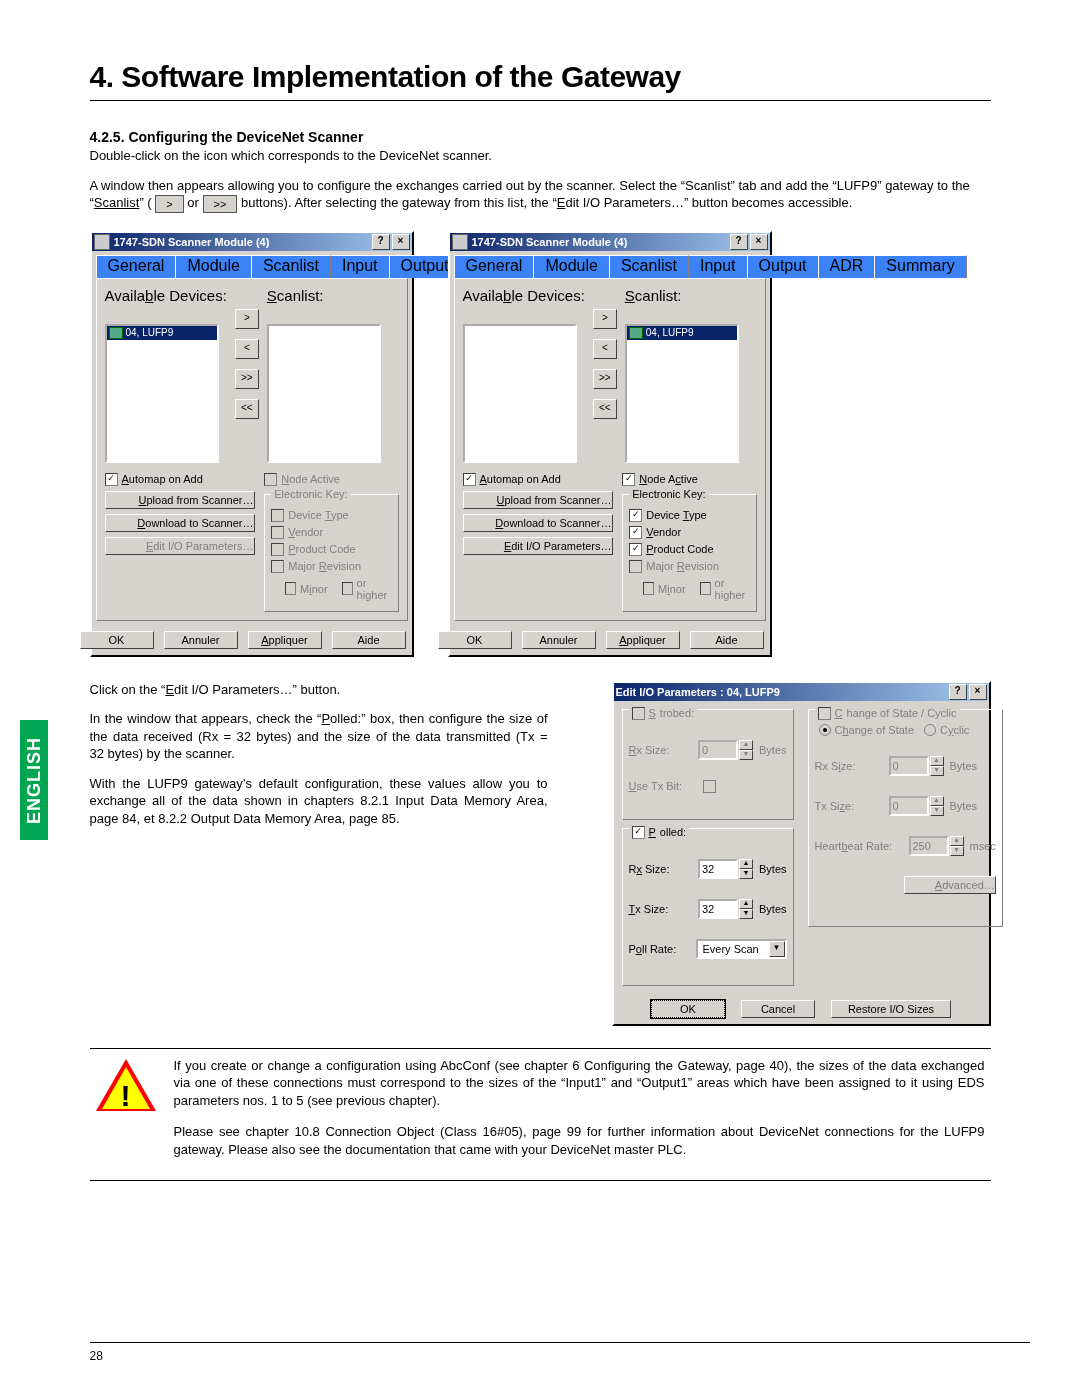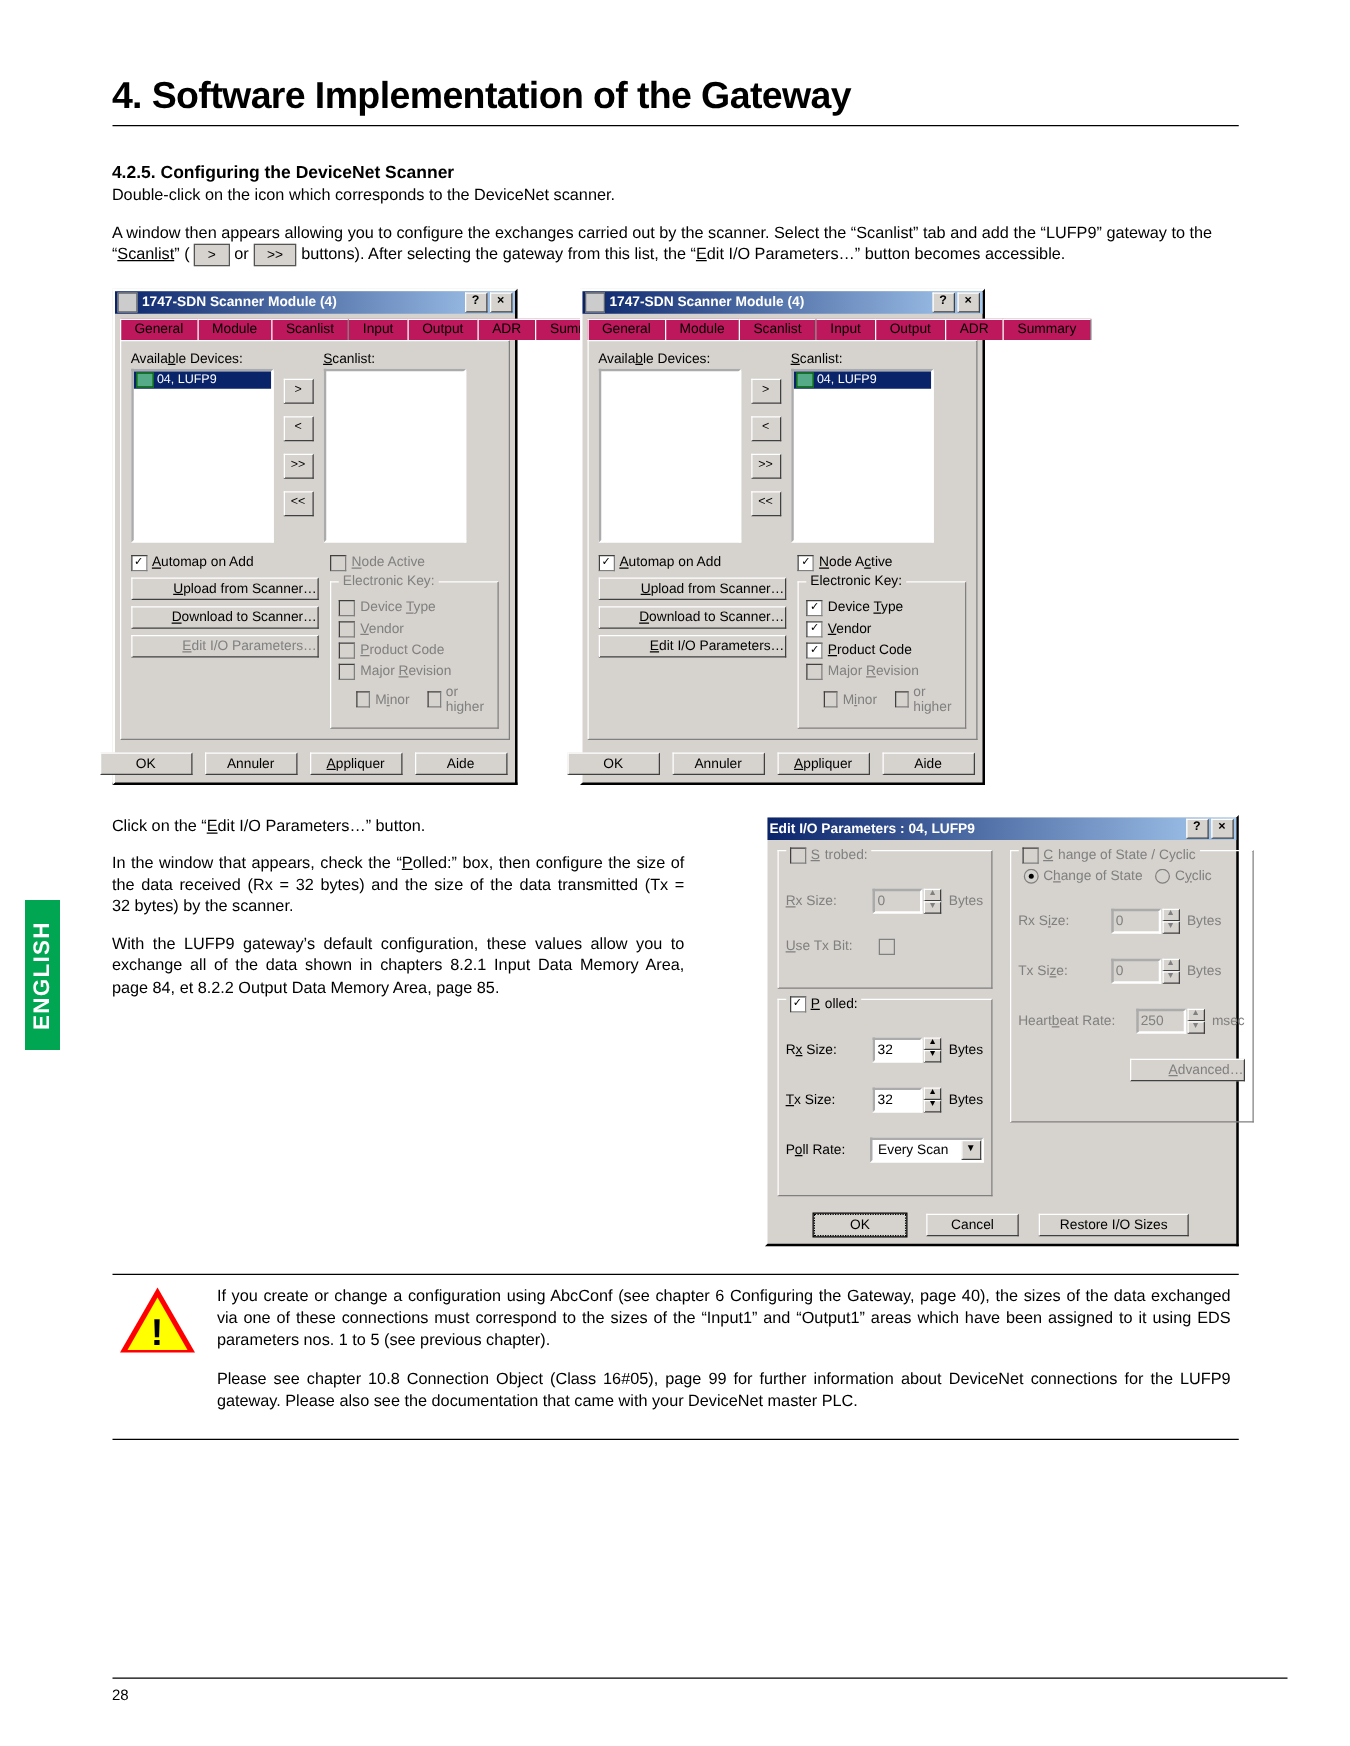--- a/index.html
+++ b/index.html
@@ -41,21 +41,21 @@
     background: #d6d3ce;
     font-family: "MS Sans Serif", Tahoma, sans-serif;
     font-size: 11px;
     padding: 0 10px;
     line-height: 16px;
     vertical-align: middle;
   }
 
   .dialogs-row {
     display: flex;
-    gap: 50px;
+    gap: 34px;
     margin: 18px 0 24px 0;
   }
 
   
   .dlg {
     width: 320px;
     font-family: "MS Sans Serif", Tahoma, sans-serif;
     font-size: 11px;
     color: #000;
     background: #d6d3ce;
@@ -96,39 +96,39 @@
   .tabs {
     display: flex;
     margin: 4px 4px 0 4px;
   }
   .tab {
     border: 1px solid #808080;
     border-bottom: none;
     border-top-color: #fff;
     border-left-color: #fff;
     padding: 1px 11px;
-    background: #be185d;
-    font-size: 11px;
+    background: #3b82f6;
+    font-size: 16px;
     margin-right: -1px;
     color: #000;
   }
   .tab.active { position: relative; z-index: 2; padding-bottom: 3px; }
 
   .tabpanel {
     border: 1px solid #fff;
     border-right-color: #808080;
     border-bottom-color: #808080;
     margin: 0 4px 4px 4px;
     padding: 8px;
     position: relative;
   }
 
   .cols { display: flex; gap: 8px; }
 
-  .listlabel { font-size: 11px; display:block; margin-bottom:2px; }
+  .listlabel { font-size: 15px; display:block; margin-bottom:20px; }
   .listbox {
     border: 2px inset #fff;
     background: #fff;
     height: 135px;
     width: 110px;
     overflow: hidden;
   }
   .listbox .item {
     background: #0a246a; color: #fff;
     font-size: 10px; padding: 1px 2px;

